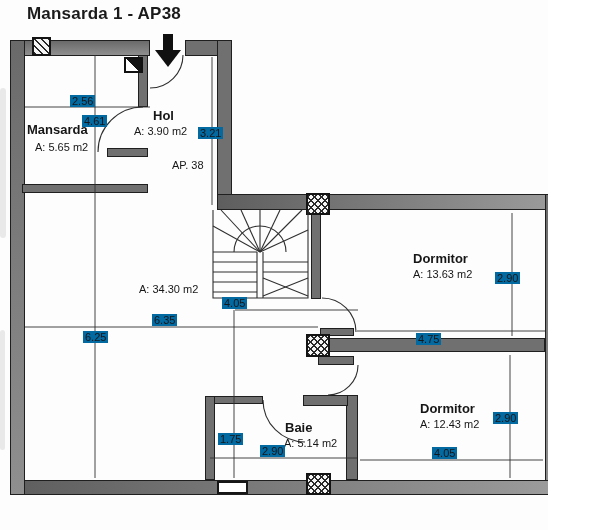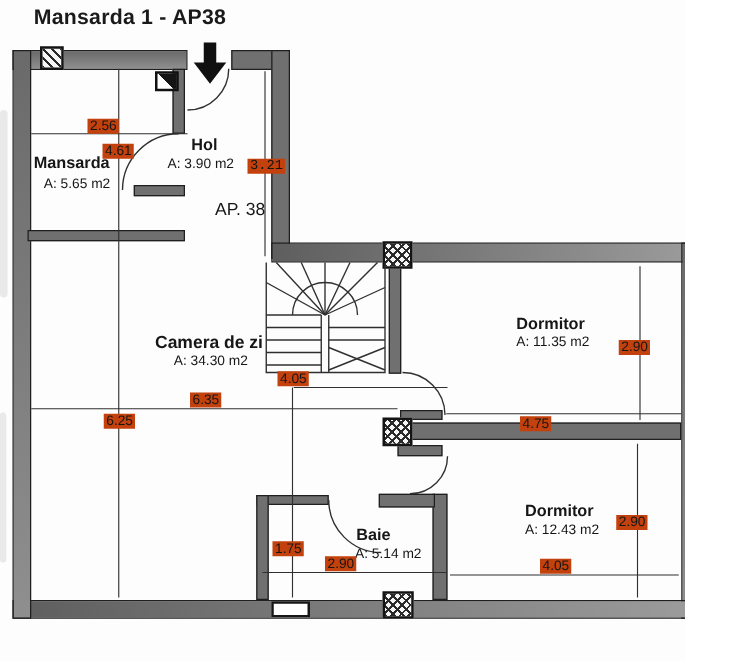--- a/index.html
+++ b/index.html
@@ -21,22 +21,22 @@
   .corner-sym{position:absolute;box-sizing:border-box;border:2px solid #111;
               background:linear-gradient(45deg,#ffffff 46%,#141414 48%);}
   
   .arrow-shaft{position:absolute;background:#101010;}
   .arrow-head{position:absolute;width:0;height:0;border-left:13px solid transparent;
               border-right:13px solid transparent;border-top:17px solid #101010;}
   
   .title{position:absolute;font-size:17px;font-weight:600;letter-spacing:.2px;color:#1a1a1a;}
   .room-name{position:absolute;font-size:13px;font-weight:bold;white-space:nowrap;}
   .room-area{position:absolute;font-size:11px;white-space:nowrap;}
-  .ap-label{position:absolute;font-size:14px;white-space:nowrap;}
-  .dim{position:absolute;font-size:11px;background:#c2410c;padding:0 2px;white-space:nowrap;line-height:12px;}
+  .ap-label{position:absolute;font-size:11px;white-space:nowrap;}
+  .dim{position:absolute;font-size:11px;background:#0369a1;padding:0 2px;white-space:nowrap;line-height:12px;}
   svg.layer{position:absolute;left:0;top:0;}
   
   .logo{position:absolute;left:514px;top:447px;width:86px;height:83px;}
   .logo .ring{position:absolute;left:6px;top:4px;width:72px;height:72px;border-radius:50%;
      background:conic-gradient(#3d3d3d 0 108deg,#a6ce39 108deg 205deg,#3d3d3d 205deg 360deg);}
   .logo .ring-inner{position:absolute;left:16px;top:14px;width:52px;height:52px;border-radius:50%;background:#fff;}
   .logo .l1{position:absolute;left:0;top:21px;width:86px;text-align:center;font-size:18px;font-weight:800;
      letter-spacing:-.5px;color:#4a4a4a;
      text-shadow:-1px -1px 0 #fff,1px -1px 0 #fff,-1px 1px 0 #fff,1px 1px 0 #fff;}
   .logo .l2{position:absolute;left:2px;top:40px;width:82px;height:12px;background:#3d3d3d;color:#ffffff;
@@ -139,35 +139,34 @@
   </svg>
 
   <div class="room-name" style="left:27px;top:122px;">Mansarda</div>
   <div class="room-area" style="left:35px;top:141px;">A: 5.65 m2</div>
 
   <div class="room-name" style="left:153px;top:108px;">Hol</div>
   <div class="room-area" style="left:134px;top:125px;">A: 3.90 m2</div>
 
   <div class="ap-label" style="left:172px;top:159px;">AP. 38</div>
 
-  <div class="room-name" style="left:124px;top:265px;font-size:14px;">Camera de zi</div>
   <div class="room-area" style="left:139px;top:283px;">A: 34.30 m2</div>
 
   <div class="room-name" style="left:413px;top:251px;">Dormitor</div>
-  <div class="room-area" style="left:413px;top:268px;">A: 11.35 m2</div>
+  <div class="room-area" style="left:413px;top:268px;">A: 13.63 m2</div>
 
   <div class="room-name" style="left:420px;top:401px;">Dormitor</div>
   <div class="room-area" style="left:420px;top:418px;">A: 12.43 m2</div>
 
   <div class="room-name" style="left:285px;top:420px;">Baie</div>
   <div class="room-area" style="left:284px;top:437px;">A: 5.14 m2</div>
 
   <div class="dim" style="left:70px;top:95px;">2.56</div>
   <div class="dim" style="left:82px;top:115px;">4.61</div>
-  <div class="dim" style="left:198px;top:127px;font-family:Liberation Mono, monospace;">3.21</div>
+  <div class="dim" style="left:198px;top:127px;">3.21</div>
   <div class="dim" style="left:152px;top:314px;">6.35</div>
   <div class="dim" style="left:83px;top:331px;">6.25</div>
   <div class="dim" style="left:222px;top:297px;">4.05</div>
   <div class="dim" style="left:416px;top:333px;">4.75</div>
   <div class="dim" style="left:495px;top:272px;">2.90</div>
   <div class="dim" style="left:493px;top:412px;">2.90</div>
   <div class="dim" style="left:432px;top:447px;">4.05</div>
   <div class="dim" style="left:260px;top:445px;">2.90</div>
   <div class="dim" style="left:218px;top:433px;">1.75</div>
 

